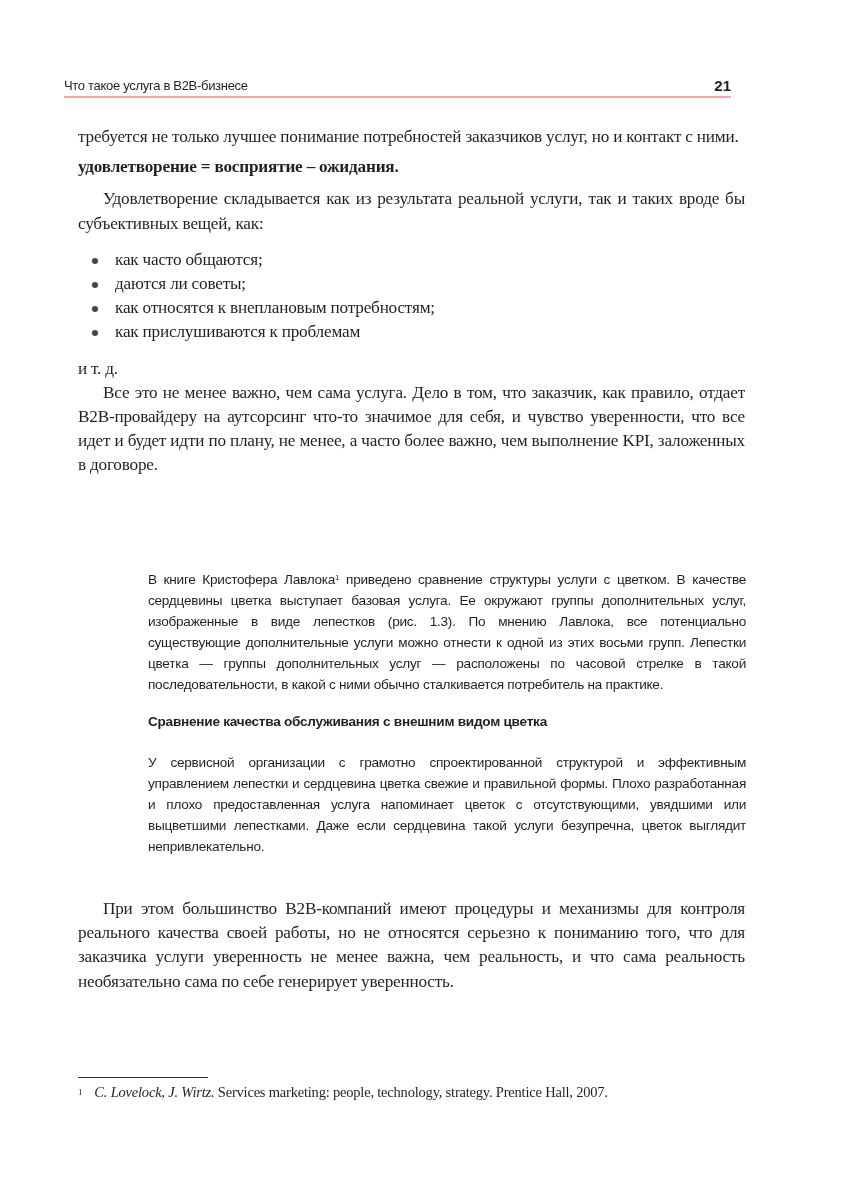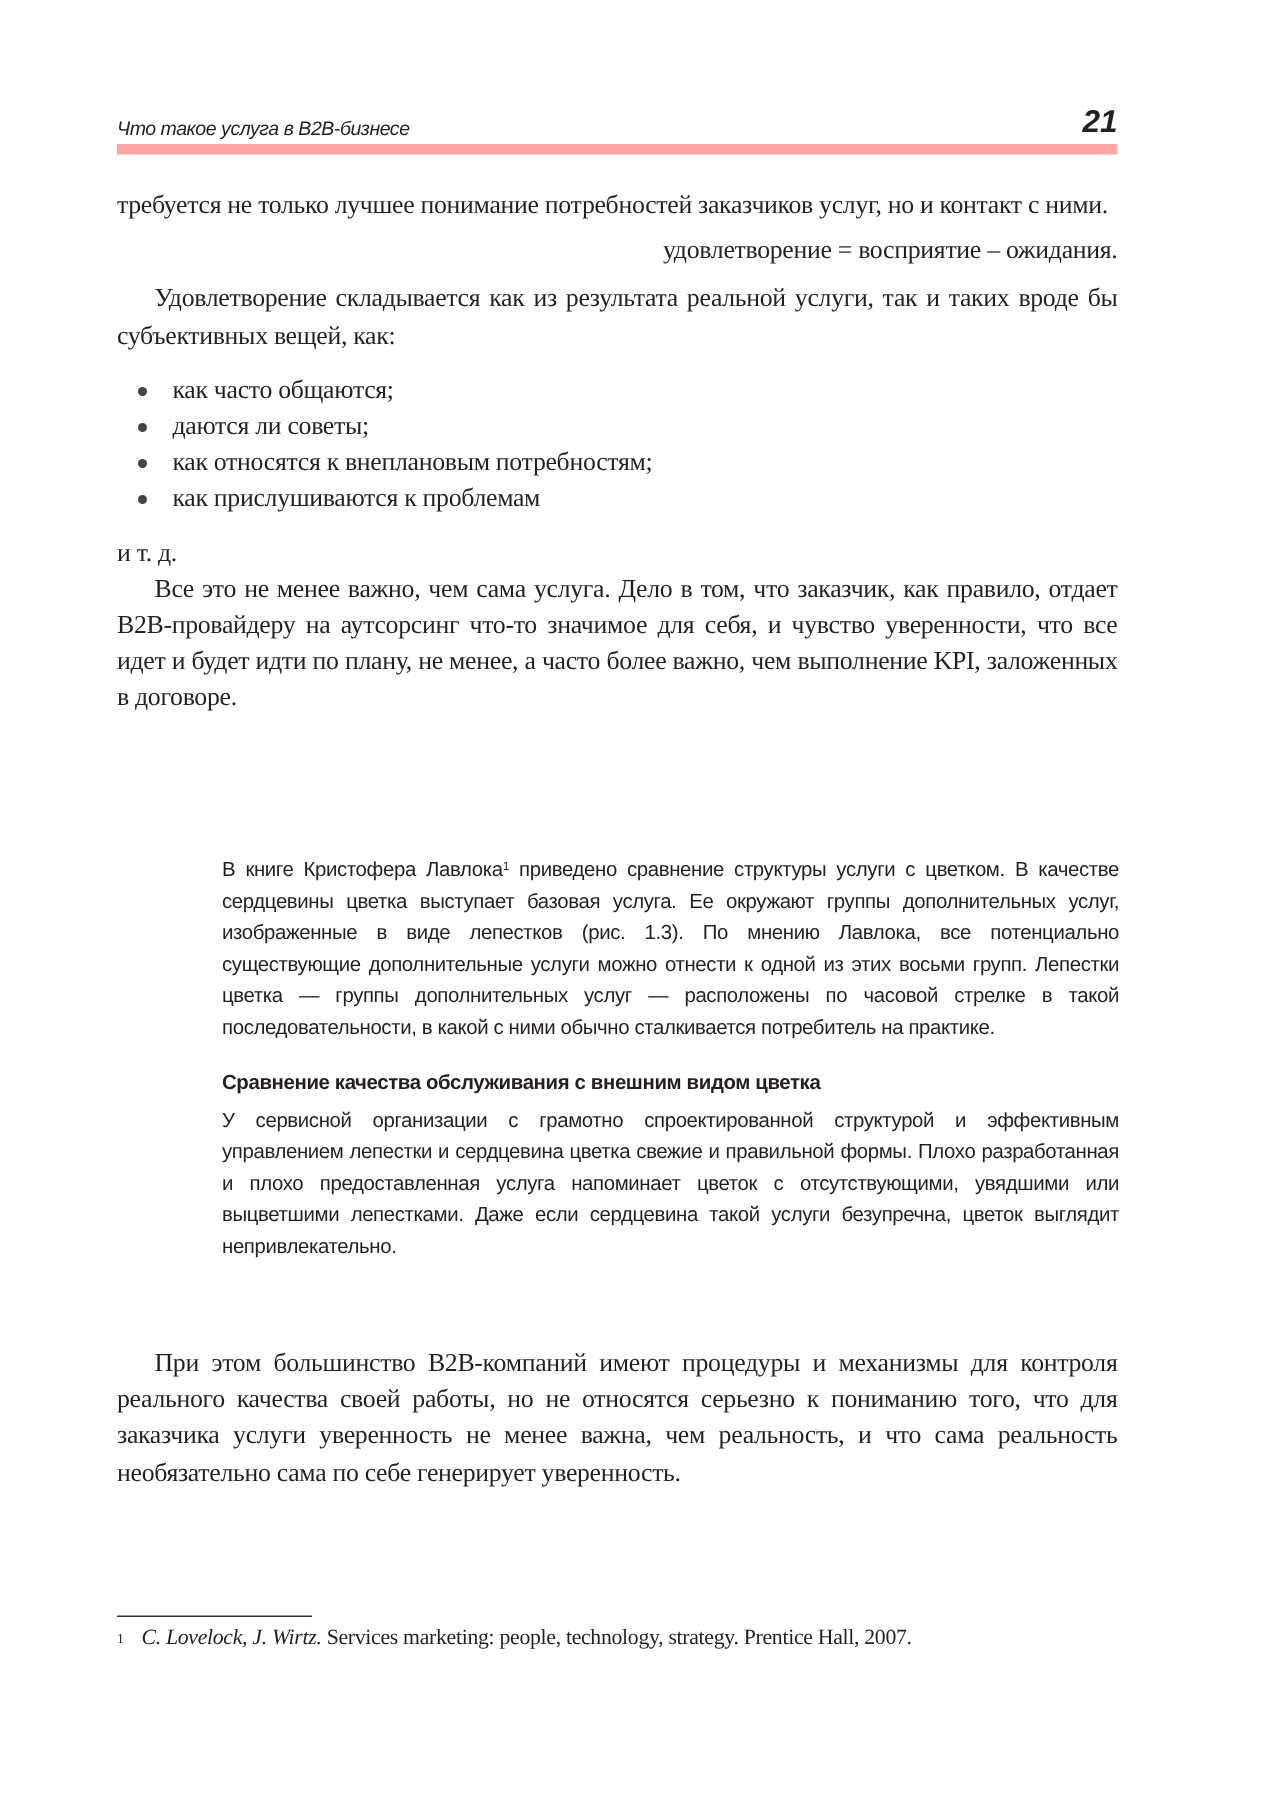--- a/index.html
+++ b/index.html
@@ -1,32 +1,31 @@
 <!DOCTYPE html>
 <html><head>
 <meta charset="utf-8">
 <style>
   html, body { margin: 0; padding: 0; background: #ffffff; }
   body { width: 849px; height: 1200px; position: relative; overflow: hidden; color: #231f20; }
   .page { position: absolute; left: 0; top: 0; width: 849px; height: 1200px; }
 
   .running-head {
-    position: absolute; left: 78px; top: 74px; width: 667px; height: 22px;
-    border-bottom: 7px solid #fca5a5;
+    position: absolute; left: 64px; top: 74px; width: 667px; height: 22px;
+    border-bottom: 2px solid #fca5a5;
     font-family: "Liberation Sans", sans-serif;
-    font-style: italic;
   }
   .running-head .title { position: absolute; left: 0; bottom: 3px; font-size: 13px; letter-spacing: -0.3px; }
-  .running-head .num { position: absolute; right: 0; bottom: 2px; font-size: 21px; font-weight: bold; }
+  .running-head .num { position: absolute; right: 0; bottom: 2px; font-size: 15px; font-weight: bold; }
 
   .serif { font-family: "Liberation Serif", serif; font-size: 17.2px; line-height: 24.2px; letter-spacing: -0.2px; }
   .block { position: absolute; left: 78px; width: 667px; text-align: justify; }
   .p { margin: 0; }
   .indent { text-indent: 25px; }
-  .formula { text-align: right; font-weight: normal; margin: 0; }
+  .formula { text-align: left; font-weight: bold; margin: 0; }
   ul.bullets { list-style: none; margin: 12px; padding: 0; }
   ul.bullets li { position: relative; padding-left: 25px; }
   ul.bullets li .dot { position: absolute; left: 2px; top: 10px; width: 6px; height: 6px; border-radius: 50%; background: #444; }
 
   .sans-block { position: absolute; left: 148px; width: 598px; font-family: "Liberation Sans", sans-serif; font-size: 13.6px; line-height: 21px; text-align: justify; letter-spacing: -0.25px; }
   .sans-block p { margin: 0; }
   .sans-head { font-weight: bold; margin: 0; }
   sup { font-size: 8px; vertical-align: top; position: relative; top: -2px; }
 
   .fn-rule { position: absolute; left: 78px; top: 1077px; width: 130px; height: 1px; background: #333; }
@@ -53,21 +52,21 @@
       <li><span class="dot"></span><span>даются ли советы;</span></li>
       <li><span class="dot"></span><span>как относятся к внеплановым потребностям;</span></li>
       <li><span class="dot"></span><span>как прислушиваются к проблемам</span></li>
     </ul>
     <p class="p">и т. д.</p>
     <p class="p indent">Все это не менее важно, чем сама услуга. Дело в том, что заказчик, как правило, отдает B2B-провайдеру на аутсорсинг что-то значимое для себя, и чувство уверенности, что все идет и будет идти по плану, не менее, а часто более важно, чем выполнение KPI, заложенных в договоре.</p>
   </div>
 
   <div class="sans-block" style="top:569px;">
     <p><span>В книге Кристофера Лавлока</span><sup>1</sup><span> приведено сравнение структуры услуги с цветком. В качестве сердцевины цветка выступает базовая услуга. Ее окружают группы дополнительных услуг, изображенные в виде лепестков (рис. 1.3). По мнению Лавлока, все потенциально существующие дополнительные услуги можно отнести к одной из этих восьми групп. Лепестки цветка — группы дополнительных услуг — расположены по часовой стрелке в такой последовательности, в какой с ними обычно сталкивается потребитель на практике.</span></p>
-    <p class="sans-head" style="margin-top:16px; margin-bottom:4px;">Сравнение качества обслуживания с внешним видом цветка</p>
+    <p class="sans-head" style="margin-top:16px; margin-bottom:20px;">Сравнение качества обслуживания с внешним видом цветка</p>
     <p>У сервисной организации с грамотно спроектированной структурой и эффективным управлением лепестки и сердцевина цветка свежие и правильной формы. Плохо разработанная и плохо предоставленная услуга напоминает цветок с отсутствующими, увядшими или выцветшими лепестками. Даже если сердцевина такой услуги безупречна, цветок выглядит непривлекательно.</p>
   </div>
 
   <div class="block serif" style="top:897px;">
     <p class="p indent">При этом большинство B2B-компаний имеют процедуры и механизмы для контроля реального качества своей работы, но не относятся серьезно к пониманию того, что для заказчика услуги уверенность не менее важна, чем реальность, и что сама реальность необязательно сама по себе генерирует уверенность.</p>
   </div>
 
   <div class="fn-rule"></div>
   <div class="footnote">
     <span class="mark">1</span><i>C. Lovelock, J. Wirtz.</i><span> Services marketing: people, technology, strategy. Prentice Hall, 2007.</span>

